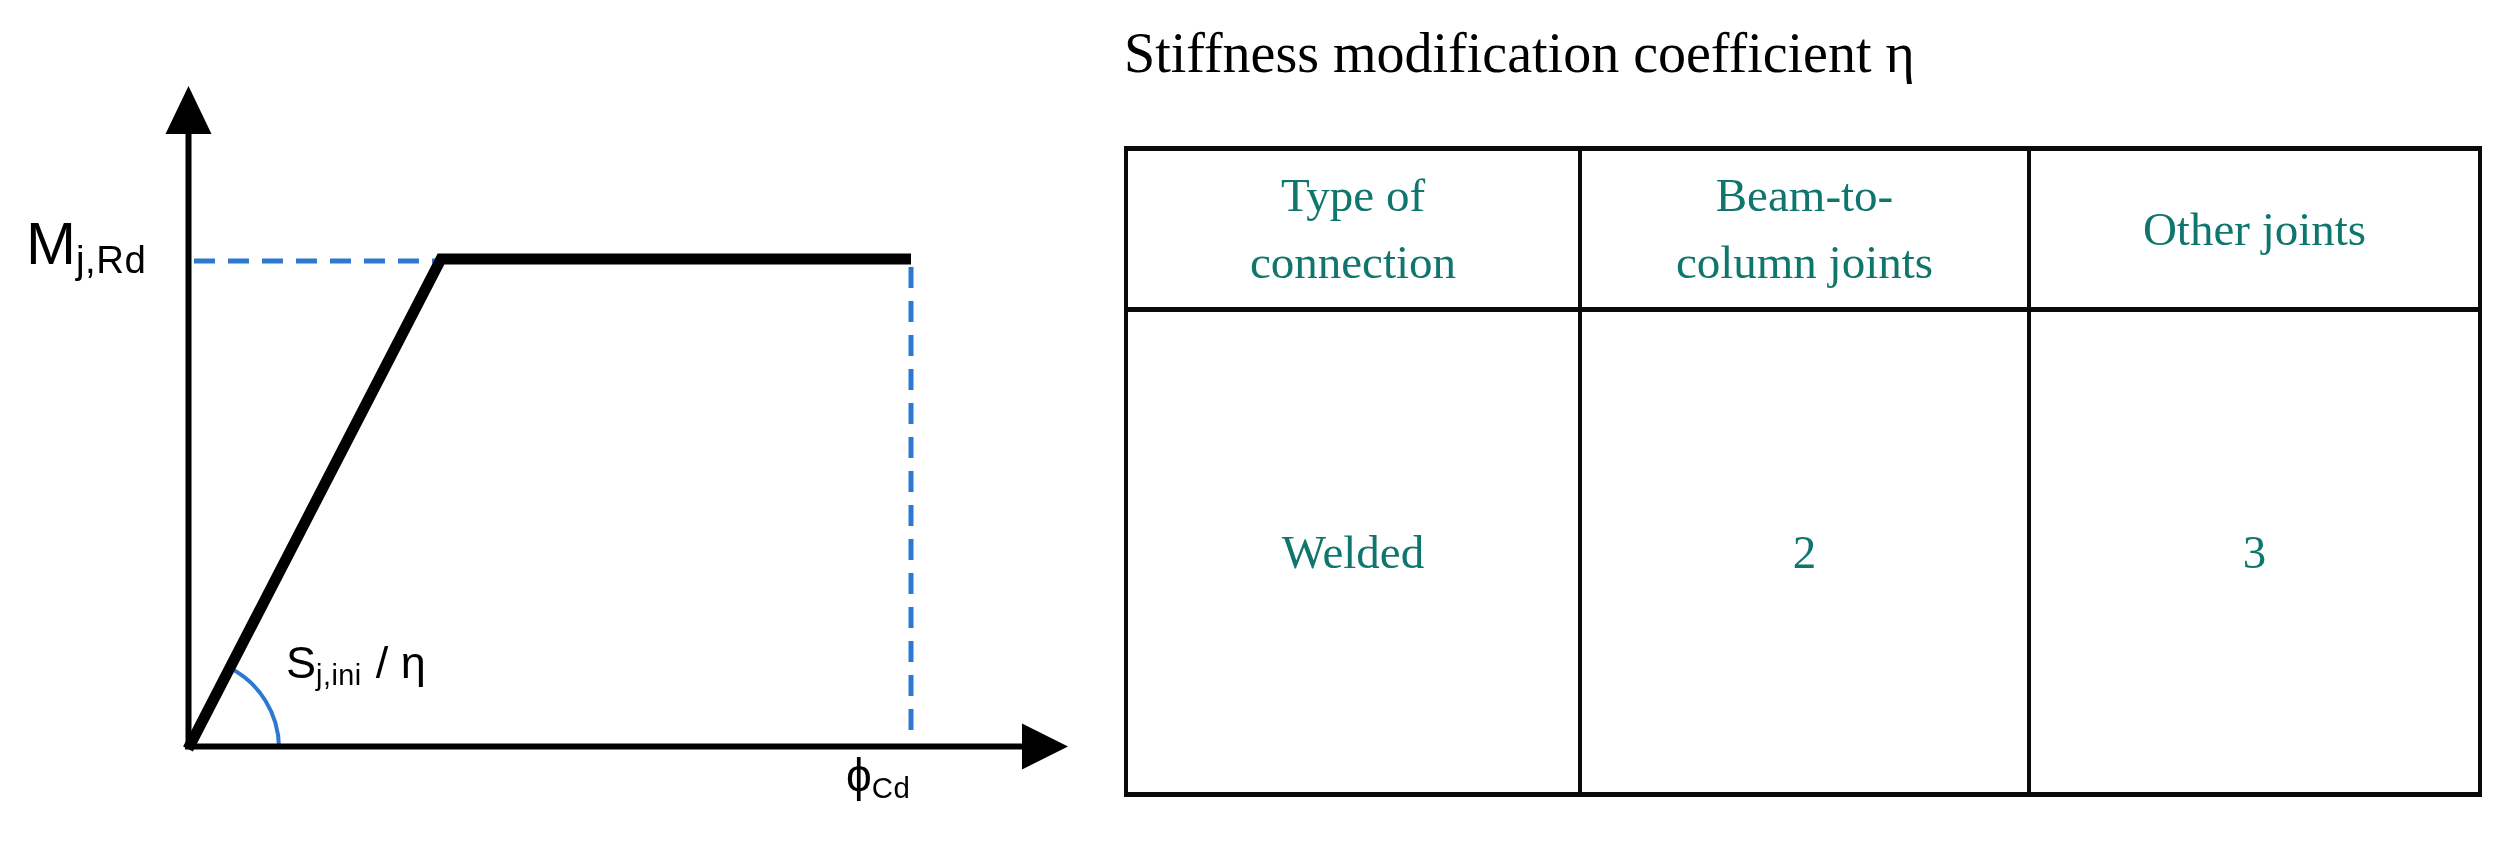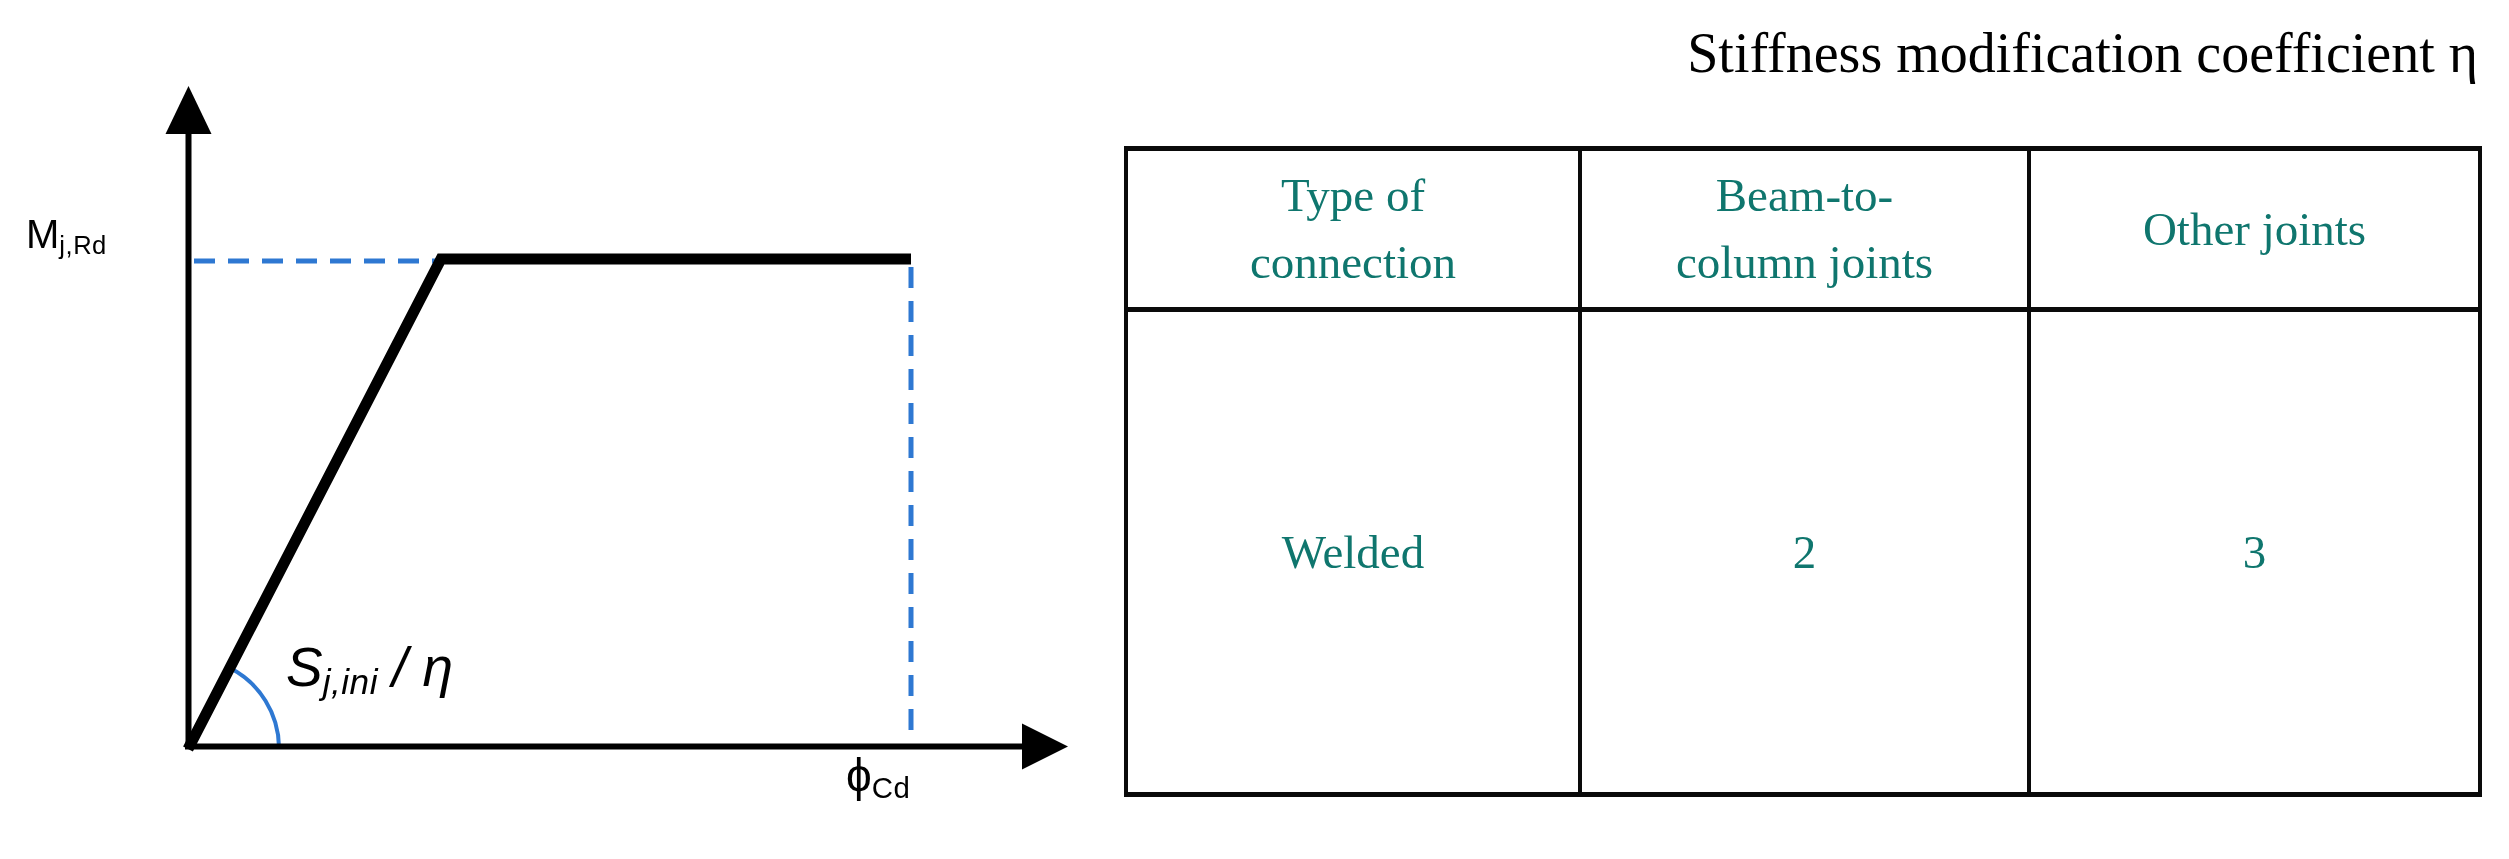--- a/index.html
+++ b/index.html
@@ -30,32 +30,32 @@
     line-height: 1;
     white-space: nowrap;
   }
   .axis-label .sub {
     display: inline-block;
     position: relative;
     top: 0.24em;
     font-size: 0.64em;
     letter-spacing: 0.5px;
   }
-  .m-label   { left: 26px;  top: 214px; font-size: 40px; }
-  .s-label   { left: 286px; top: 640px; font-size: 55px; font-style: italic; }
+  .m-label   { left: 26px;  top: 214px; font-size: 60px; }
+  .s-label   { left: 286px; top: 640px; font-size: 45px; }
   .s-label .suffix { margin-left: 14px; }
   .phi-label { left: 846px; top: 752px; font-size: 46px; }
 
   
   .table-title {
     position: absolute;
     left: 1124px;
     top: 20px;
     width: 1354px;
-    text-align: right;
+    text-align: left;
     font-family: "Liberation Serif", serif;
     font-size: 56px;
     line-height: 1.2;
     color: #000000;
   }
   table.coef-table {
     position: absolute;
     left: 1124px;
     top: 146px;
     width: 1354px;

